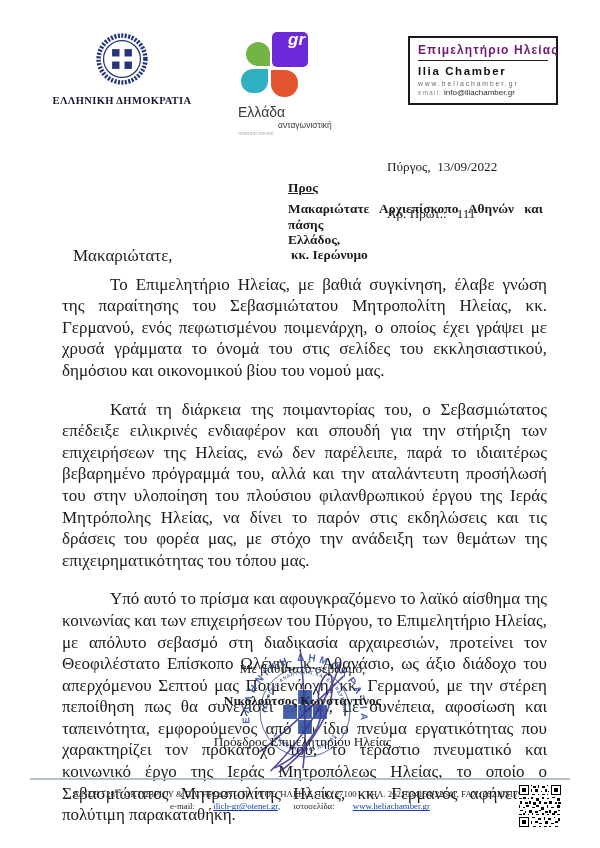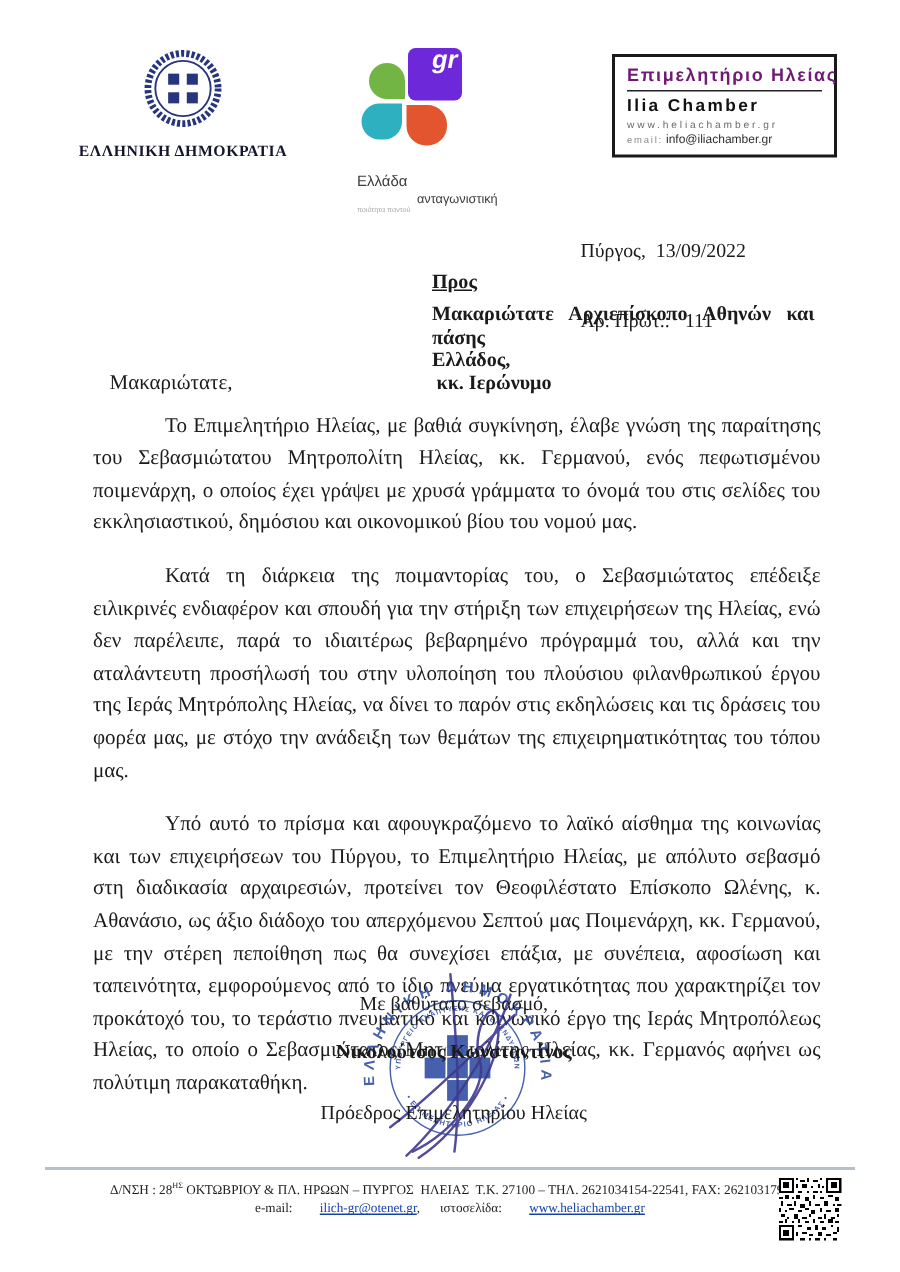--- a/index.html
+++ b/index.html
@@ -12,21 +12,21 @@
   .coat-label{margin-top:5px;font-size:10.5px;font-weight:bold;letter-spacing:.4px;color:#15152e;}
 
   .grlogo{position:absolute;left:238px;top:32px;width:112px;font-family:"Liberation Sans",sans-serif;}
   .tiles{position:relative;width:80px;height:64px;}
   .tile{position:absolute;display:block;}
   .t-green{left:8px;top:10px;width:24px;height:24px;background:#72b544;border-radius:12px 12px 0 12px;}
   .t-blue{left:34px;top:0;width:36px;height:35px;background:#6d28d9;border-radius:5px;}
   .t-blue b{position:absolute;right:3px;top:-2px;color:#fff;font-size:17px;font-weight:bold;font-style:italic;}
   .t-teal{left:3px;top:37px;width:27px;height:24px;background:#2fb0c0;border-radius:12px 0 12px 12px;}
   .t-red{left:33px;top:38px;width:27px;height:27px;background:#e2552e;border-radius:0 13px 13px 13px;}
-  .gr-line1{margin-top:20px;font-size:10px;color:#3c3c3c;}
+  .gr-line1{margin-top:8px;font-size:14px;color:#3c3c3c;}
   .gr-line2{font-size:8.5px;color:#3c3c3c;padding-left:40px;}
   .gr-line3{font-size:4.8px;color:#a9a9a9;margin-top:1px;}
 
   .chamberbox{position:absolute;left:408px;top:36px;width:150px;height:69px;border:2px solid #1a1a1a;
               padding:5px 8px 4px 8px;box-sizing:border-box;font-family:"Liberation Sans",sans-serif;}
   .cb-title{font-size:12px;font-weight:bold;letter-spacing:1.1px;color:#701a75;padding-bottom:3px;border-bottom:1.5px solid #222;white-space:nowrap;}
   .cb-en{font-size:11.5px;font-weight:bold;letter-spacing:1.6px;margin-top:4px;color:#111;}
   .cb-web{font-size:6.8px;letter-spacing:1.9px;color:#6a6a6a;margin-top:3px;}
   .cb-email{font-size:8px;color:#2e2e2e;margin-top:1px;}
   .cb-email-label{font-size:6.3px;letter-spacing:1.2px;color:#8a8a8a;margin-right:2px;}
@@ -34,21 +34,21 @@
   
   .meta{position:absolute;left:387px;top:128px;font-size:13.2px;line-height:15.5px;white-space:pre;}
 
   
   .recipient{position:absolute;left:288px;top:180px;width:255px;font-size:13.4px;font-weight:bold;line-height:15.3px;}
   .to-label{display:inline-block;text-decoration:underline;margin-bottom:6px;}
   .r-line1{text-align:justify;text-align-last:justify;}
   .r-line3{padding-left:3px;}
 
   
-  .letter-body{position:absolute;left:62px;top:245px;width:485px;font-size:14px;line-height:21.6px;text-align:justify;}
+  .letter-body{position:absolute;left:62px;top:245px;width:485px;font-size:17px;line-height:21.6px;text-align:justify;}
   .salutation{padding-left:11px;text-align:left;}
   .para{text-indent:48px;margin-top:7px;}
 
   
   .sig{position:absolute;left:170px;top:661px;width:265px;text-align:center;font-size:13.3px;z-index:2;}
   .sig .closing{font-weight:normal;}
   .sig .name{font-weight:bold;margin-top:16px;}
   .sig .title{font-weight:normal;margin-top:25px;}
   .stamp{position:absolute;left:237px;top:644px;width:136px;height:136px;z-index:1;opacity:.93;}
 

